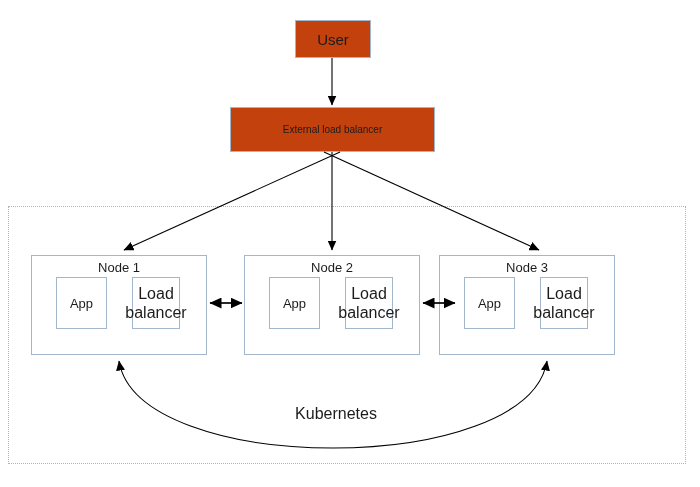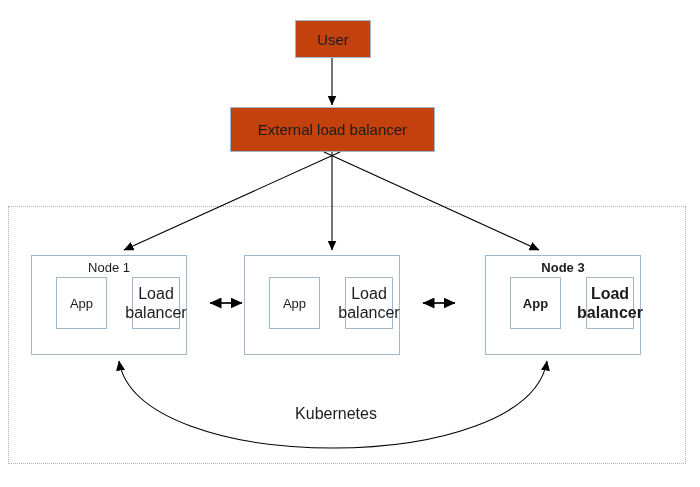--- a/index.html
+++ b/index.html
@@ -19,38 +19,38 @@
     position: absolute;
     background: #c2410c;
     border: 1px solid var(--box-border, #a2b7cc);
     display: flex;
     align-items: center;
     justify-content: center;
     text-align: center;
     z-index: 1;
   }
   .user-box    { left: 295px; top: 20px;  width: 76px;  height: 38px; font-size: 15px; }
-  .elb-box     { left: 230px; top: 107px; width: 205px; height: 45px; font-size: 15px; }
+  .elb-box     { left: 230px; top: 107px; width: 205px; height: 45px; font-size: 10px; }
   .cluster {
     position: absolute;
     left: 8px; top: 206px; width: 678px; height: 258px;
     border: 1px dotted var(--cluster-border, #a7b6c6);
     z-index: 0;
   }
   .node {
     position: absolute;
     top: 48px;
-    width: 156px; height: 100px;
+    width: 176px; height: 100px;
     background: #ffffff;
     border: 1px solid var(--box-border, #a2b7cc);
     z-index: 1;
   }
   .node-1 { left: 22px; }
   .node-2 { left: 235px; }
-  .node-3 { left: 476px; font-weight: bold; }
+  .node-3 { left: 430px; }
   .node-title {
     display: block;
     padding-top: 4px;
     text-align: center;
     font-size: 13px;
   }
   .inner-box {
     position: absolute;
     top: 21px;
     background: #ffffff;
@@ -98,20 +98,21 @@
       <span class="node-title">Node 1</span>
       <div class="inner-box app-box">
         <span>App</span>
       </div>
       <div class="inner-box lb-box">
         <span>Load balancer</span>
       </div>
     </div>
 
     <div class="node node-2">
+      <span class="node-title">Node 2</span>
       <div class="inner-box app-box">
         <span>App</span>
       </div>
       <div class="inner-box lb-box">
         <span>Load balancer</span>
       </div>
     </div>
 
     <div class="node node-3">
       <span class="node-title">Node 3</span>

